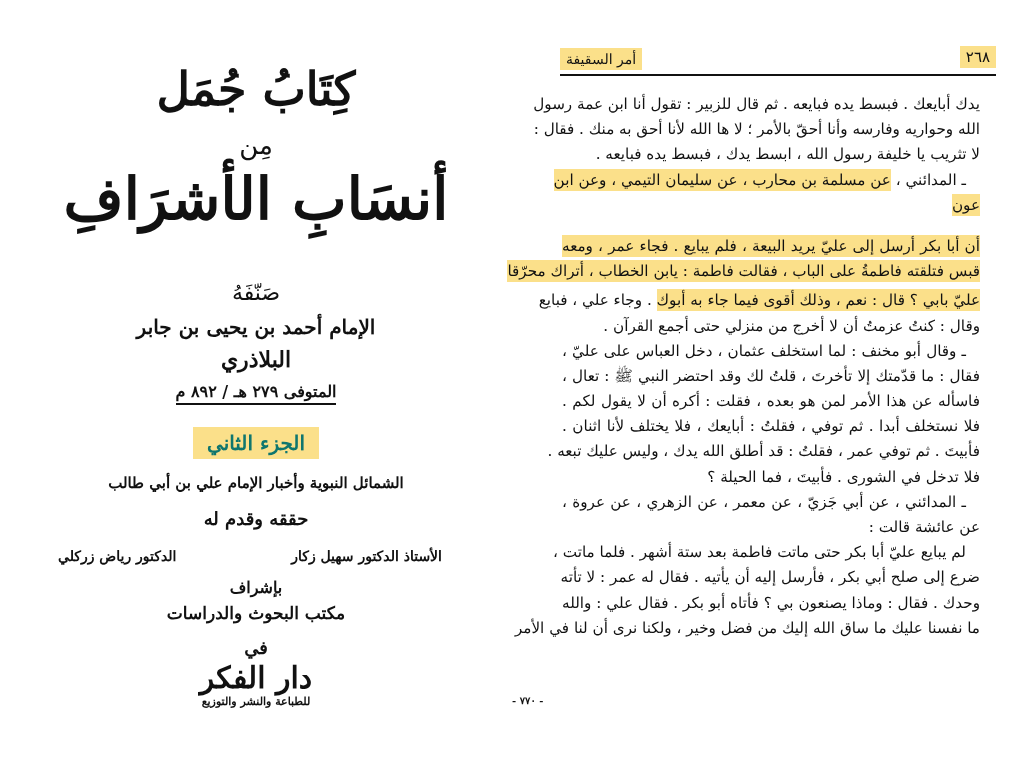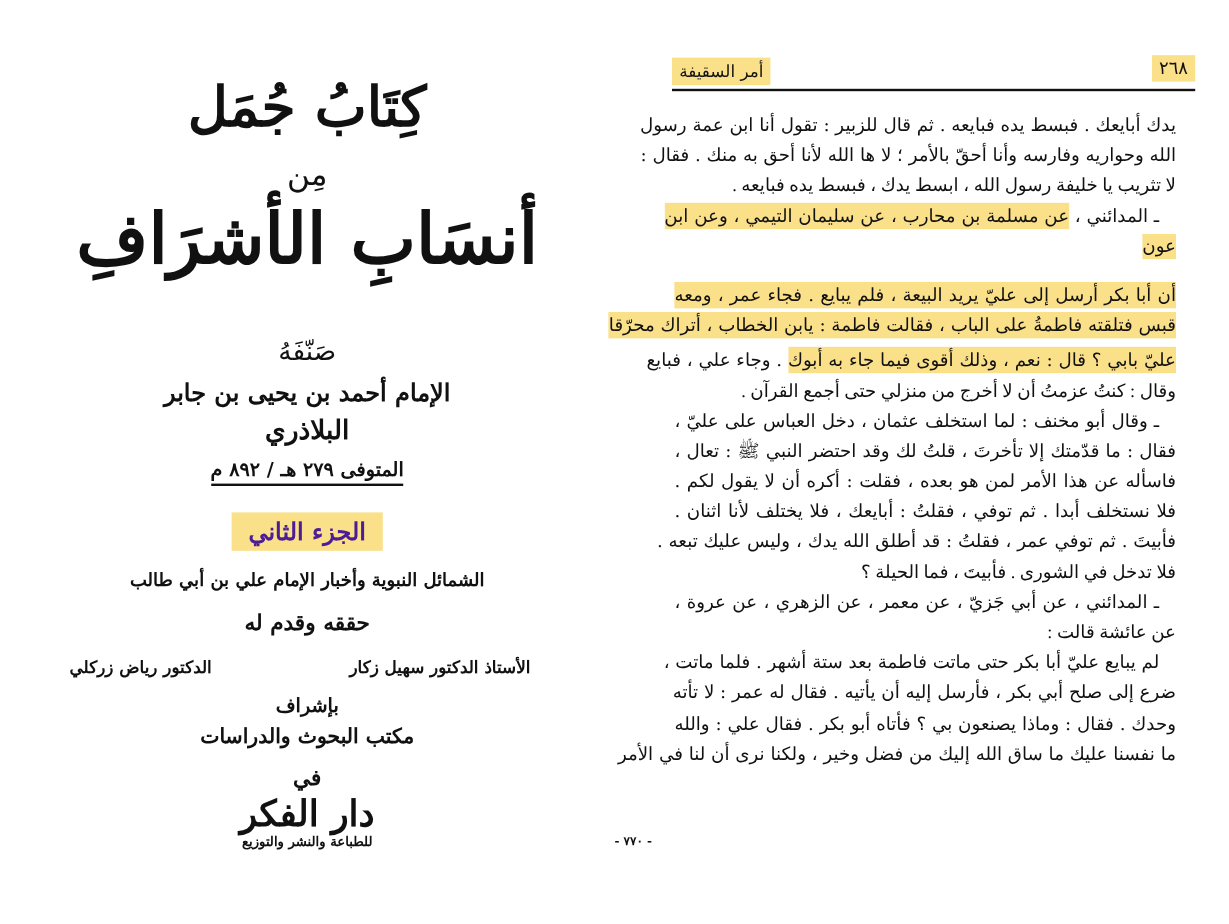--- a/index.html
+++ b/index.html
@@ -15,21 +15,21 @@
   .tp { position:absolute; left:0; right:0; text-align:center; direction:rtl; color:#111; }
   .t-kitab { top:62px; font-size:46px; font-weight:bold; letter-spacing:1px; }
   .t-min   { top:130px; font-size:26px; }
   .t-ansab { top:165px; font-size:58px; font-weight:bold; letter-spacing:2px; }
   .t-sannafahu { top:280px; font-size:22px; }
   .t-author { top:315px; font-size:20px; font-weight:bold; }
   .t-nisba  { top:346px; font-size:22px; font-weight:bold; }
   .t-death  { top:382px; font-size:16px; font-weight:bold; }
   .t-death span { border-bottom:2px solid #111; padding-bottom:2px; }
   .t-volume { top:427px; }
-  .t-volume span { background:#fbe08a; padding:4px 14px; font-size:20px; color:#4c1d95; font-weight:bold; display:inline-block; }
+  .t-volume span { background:#fbe08a; padding:4px 14px; font-size:20px; color:#0f766e; font-weight:bold; display:inline-block; }
   .t-subject { top:474px; font-size:15px; font-weight:bold; }
   .t-edited { top:508px; font-size:18px; font-weight:bold; }
   .t-editors { top:548px; font-size:14px; font-weight:bold; }
   .t-editors .ed { position:absolute; top:0; white-space:nowrap; }
   .t-editors .ed1 { right:70px; }
   .t-editors .ed2 { left:58px; }
   .t-supervision { top:578px; font-size:16px; font-weight:bold; }
   .t-office { top:603px; font-size:17px; font-weight:bold; }
   .t-fi { top:637px; font-size:18px; font-weight:bold; }
   .t-publisher { top:660px; font-size:30px; font-weight:bold; letter-spacing:1px; }
@@ -40,21 +40,21 @@
   .header-rule { position:absolute; left:48px; right:28px; top:74px; height:2px; background:#111; }
   .hl { background:#fbe08a;text-align:right; }
   .page-num { position:absolute; right:0; top:6px; font-size:15px; padding:2px 6px; }
   .running-title { position:absolute; left:0; top:8px; font-size:14px; padding:3px 6px; }
 
   .body-text {
     position:absolute; left:50px; right:44px; top:92px;
     direction:rtl; text-align:justify; font-size:15.2px; line-height:25.2px;
   }
   .line { display:block; white-space:nowrap; text-align-last:justify; text-align:justify; height:25.2px; }
-  .line.short { text-align-last:right;font-family:Liberation Serif, serif; }
+  .line.short { text-align-last:right; }
   .line.indent { padding-right:14px; }
   .line .hl { padding:2px 0; }
   .folio { position:absolute; top:695px; left:0; right:0; text-align:left; font-size:10px; font-weight:bold; }
 </style>
 </head>
 <body>
 
 <div class="page" id="left-page">
   <div class="tp t-kitab">كِتَابُ جُمَل</div>
   <div class="tp t-min">مِن</div>

